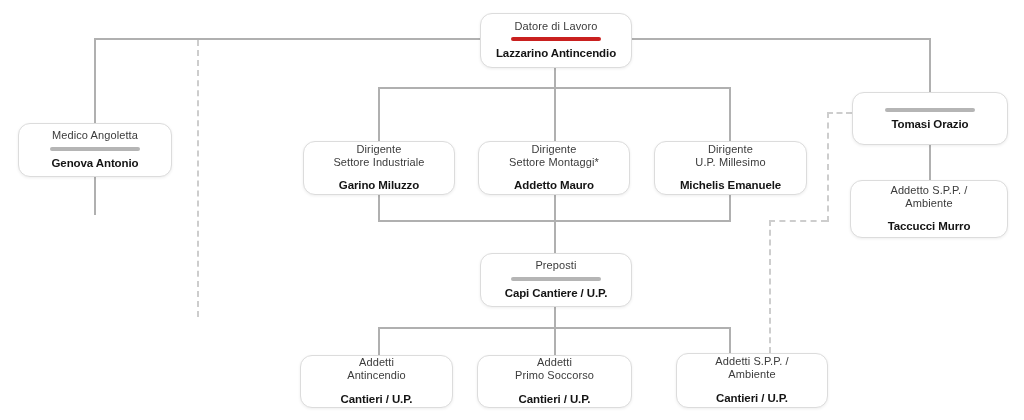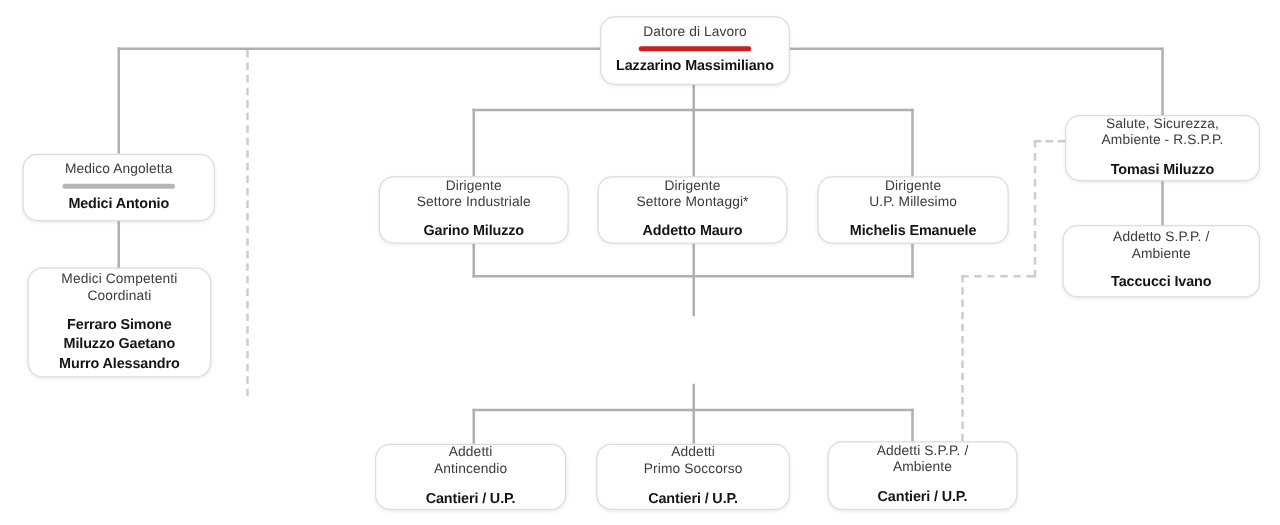--- a/index.html
+++ b/index.html
@@ -78,37 +78,29 @@
 
   <div class="dash-v" style="left:197px;top:40px;height:277px"></div>
   <div class="dash-h" style="left:827px;top:112px;width:25px"></div>
   <div class="dash-v" style="left:827px;top:112px;height:110px"></div>
   <div class="dash-h" style="left:769px;top:220px;width:58px"></div>
   <div class="dash-v" style="left:769px;top:220px;height:133px"></div>
 
   <div class="node" style="left:480px;top:13px;width:152px;height:55px">
     <div class="node-title">Datore di Lavoro</div>
     <div class="node-underline" style="background: rgb(201, 32, 31);"></div>
-    <div class="node-name">Lazzarino Massimiliano</div>
+    <div class="node-name">Lazzarino Antincendio</div>
   </div>
 
   <div class="node" style="left:18px;top:123px;width:154px;height:54px">
     <div class="node-title">Medico Angoletta</div>
     <div class="node-underline" style="background: rgb(181, 181, 181);"></div>
-    <div class="node-name">Medici Antonio</div>
+    <div class="node-name">Genova Antonio</div>
   </div>
 
-  <div class="node" style="left:22px;top:214px;width:147px;height:88px">
-    <div class="node-title">Medici Competenti
-Coordinati</div>
-    <div class="node-underline" style="background: rgb(181, 181, 181);"></div>
-    <div class="node-name">Ferraro Simone
-Miluzzo Gaetano
-Murro Alessandro</div>
-  </div>
 
 
   <div class="node" style="left:303px;top:141px;width:152px;height:54px">
     <div class="node-title">Dirigente
 Settore Industriale</div>
     <div class="node-underline" style="background: rgb(246, 224, 44);"></div>
     <div class="node-name">Garino Miluzzo</div>
   </div>
 
   <div class="node" style="left:478px;top:141px;width:152px;height:54px">
@@ -119,48 +111,51 @@
   </div>
 
   <div class="node" style="left:654px;top:141px;width:153px;height:54px">
     <div class="node-title">Dirigente
 U.P. Millesimo</div>
     <div class="node-underline" style="background: rgb(246, 224, 44);"></div>
     <div class="node-name">Michelis Emanuele</div>
   </div>
 
   <div class="node" style="left:852px;top:92px;width:156px;height:53px">
-    <div class="node-title">Salute, Sicurezza,
-Ambiente - R.S.P.P.</div>
     <div class="node-underline" style="background: rgb(181, 181, 181);"></div>
-    <div class="node-name">Tomasi Miluzzo</div>
+    <div class="node-name">Tomasi Orazio</div>
   </div>
 
   <div class="node" style="left:850px;top:180px;width:158px;height:58px">
     <div class="node-title">Addetto S.P.P. /
 Ambiente</div>
     <div class="node-underline" style="background: rgb(62, 142, 226);"></div>
-    <div class="node-name">Taccucci Ivano</div>
+    <div class="node-name">Taccucci Murro</div>
   </div>
 
+  <div class="node" style="left:480px;top:253px;width:152px;height:54px">
+    <div class="node-title">Preposti</div>
+    <div class="node-underline" style="background: rgb(181, 181, 181);"></div>
+    <div class="node-name">Capi Cantiere / U.P.</div>
+  </div>
 
   <div class="node" style="left:300px;top:355px;width:153px;height:53px">
     <div class="node-title">Addetti
 Antincendio</div>
     <div class="node-underline" style="background: rgb(62, 142, 226);"></div>
     <div class="node-name">Cantieri / U.P.</div>
   </div>
 
   <div class="node" style="left:477px;top:355px;width:155px;height:53px">
     <div class="node-title">Addetti
 Primo Soccorso</div>
     <div class="node-underline" style="background: rgb(62, 142, 226);"></div>
     <div class="node-name">Cantieri / U.P.</div>
   </div>
 
-  <div class="node" style="left:662px;top:353px;width:152px;height:55px">
+  <div class="node" style="left:676px;top:353px;width:152px;height:55px">
     <div class="node-title">Addetti S.P.P. /
 Ambiente</div>
     <div class="node-underline" style="background: rgb(62, 142, 226);"></div>
     <div class="node-name">Cantieri / U.P.</div>
   </div>
 
 </div>
 
 </body></html>

